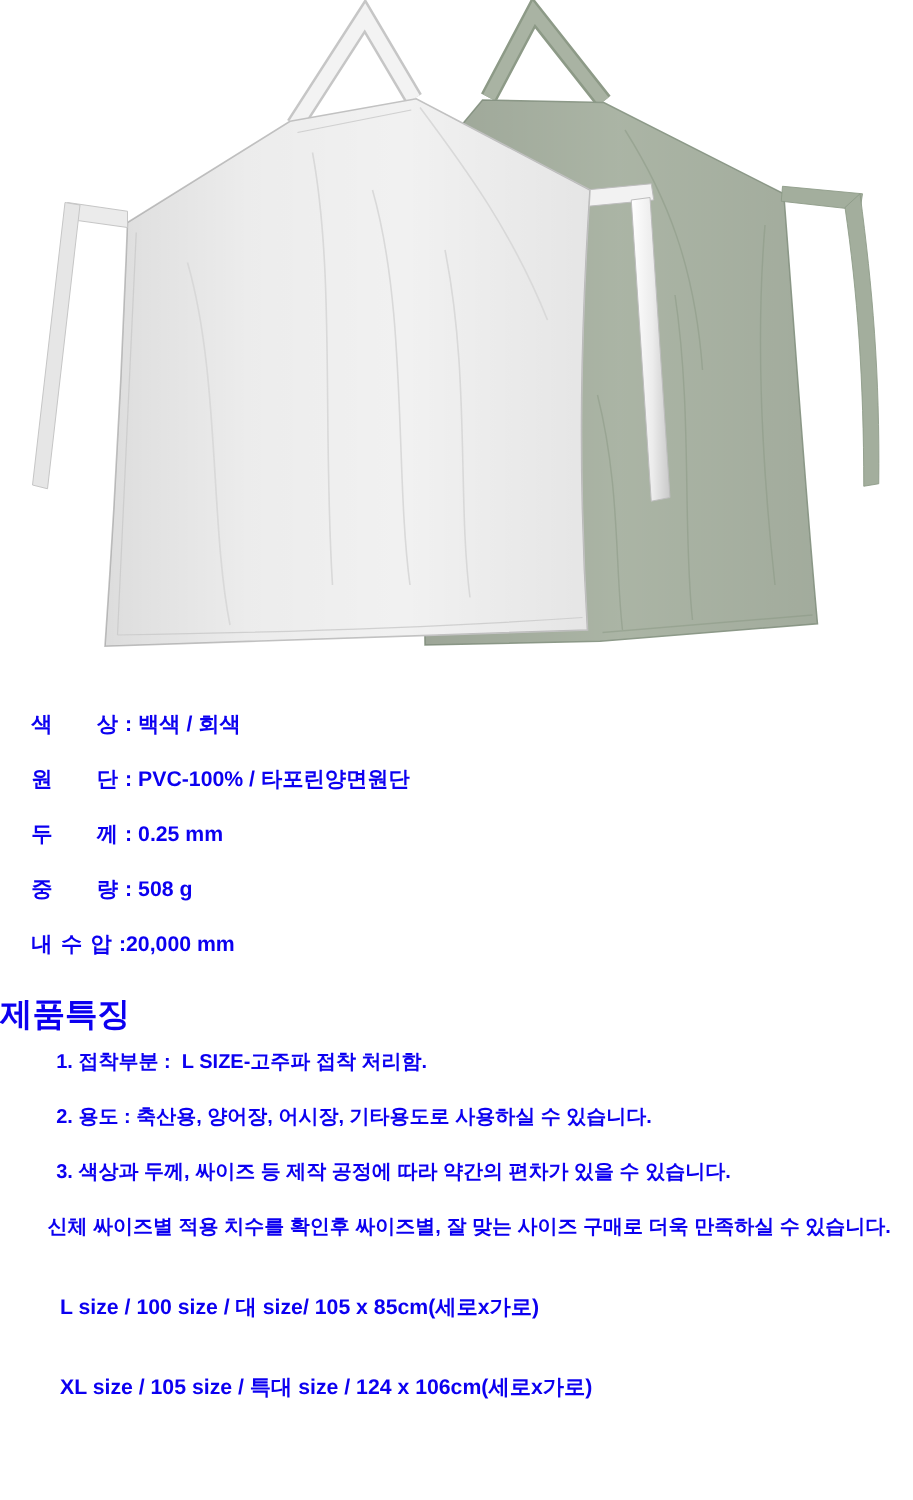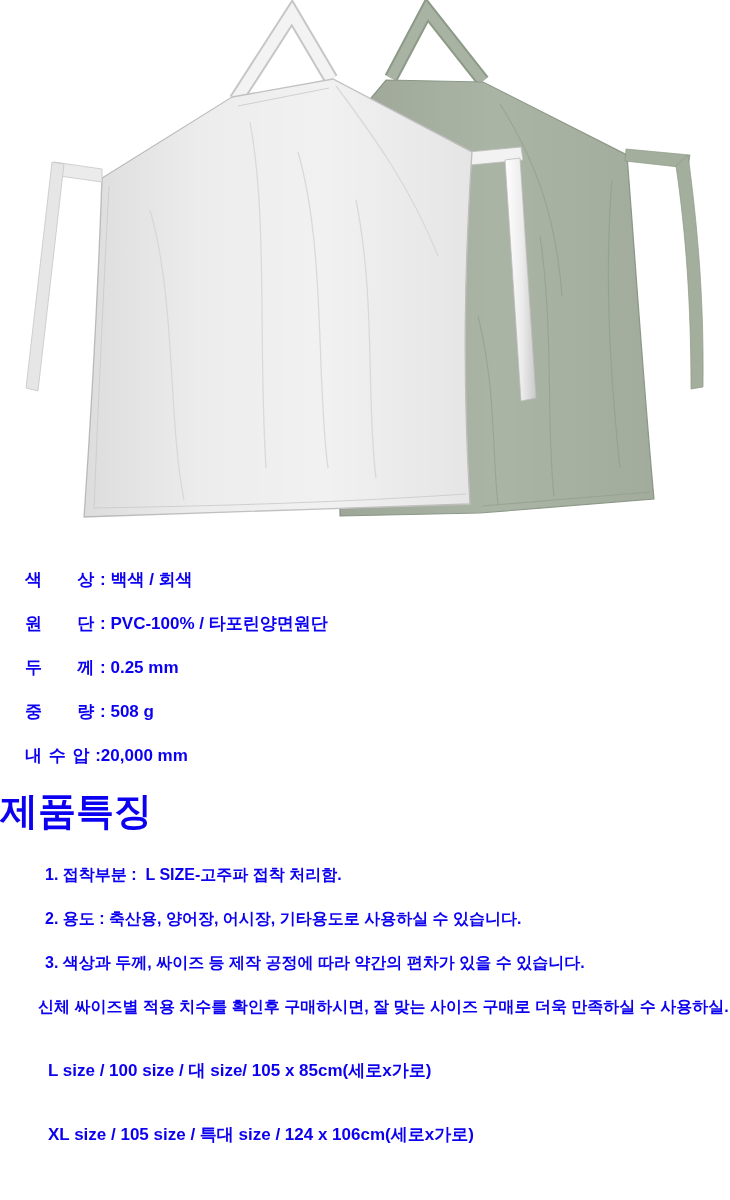--- a/index.html
+++ b/index.html
@@ -22,26 +22,26 @@
   .spec-row{
     height:20px;margin-bottom:24px;
     font-size:17px;font-weight:bold;line-height:20px;
     white-space:pre;
   }
   .spec-label{white-space:pre;letter-spacing:1px;}
   .spec-sep{white-space:pre;}
   .spec-value{white-space:pre;}
 
   h1.h{
-    margin:0;font-weight:800;font-size:38px;line-height:42px;
+    margin:0;font-weight:800;font-size:26px;line-height:42px;
     letter-spacing:0px;color:var(--text-color);
   }
   .features-h{margin:26px 0 0 16px;}
   ul{list-style:none;margin:0;padding:0;}
-  ul.features{margin:33px 0 0 45px;}
+  ul.features{margin:8px 0 0 45px;}
   ul.features li{
     font-size:16px;font-weight:bold;line-height:20px;margin-bottom:24px;
     white-space:pre;
   }
   .guide-h{margin:24px 0 0 16px;}
   p.intro{
     margin:22px 0 0 38px;font-size:16px;font-weight:bold;line-height:20px;
     white-space:pre;
   }
   ul.sizes{margin:24px 0 0 48px;}
@@ -139,20 +139,20 @@
 
   <h1 class="h features-h">제품특징</h1>
 
   <ul class="features">
     <li>1. 접착부분 :  L SIZE-고주파 접착 처리함.</li>
     <li>2. 용도 : 축산용, 양어장, 어시장, 기타용도로 사용하실 수 있습니다.</li>
     <li>3. 색상과 두께, 싸이즈 등 제작 공정에 따라 약간의 편차가 있을 수 있습니다.</li>
   </ul>
 
 
-  <p class="intro">신체 싸이즈별 적용 치수를 확인후 구매하시면, 잘 맞는 사이즈 구매로 더욱 만족하실 수 사용하실.</p>
+  <p class="intro">신체 싸이즈별 적용 치수를 확인후 싸이즈별, 잘 맞는 사이즈 구매로 더욱 만족하실 수 있습니다.</p>
 
   <ul class="sizes">
     <li>L size / 100 size / 대 size/ 105 x 85cm(세로x가로)</li>
     <li>XL size / 105 size / 특대 size / 124 x 106cm(세로x가로)</li>
   </ul>
 
 </main>
 
 </body></html>

